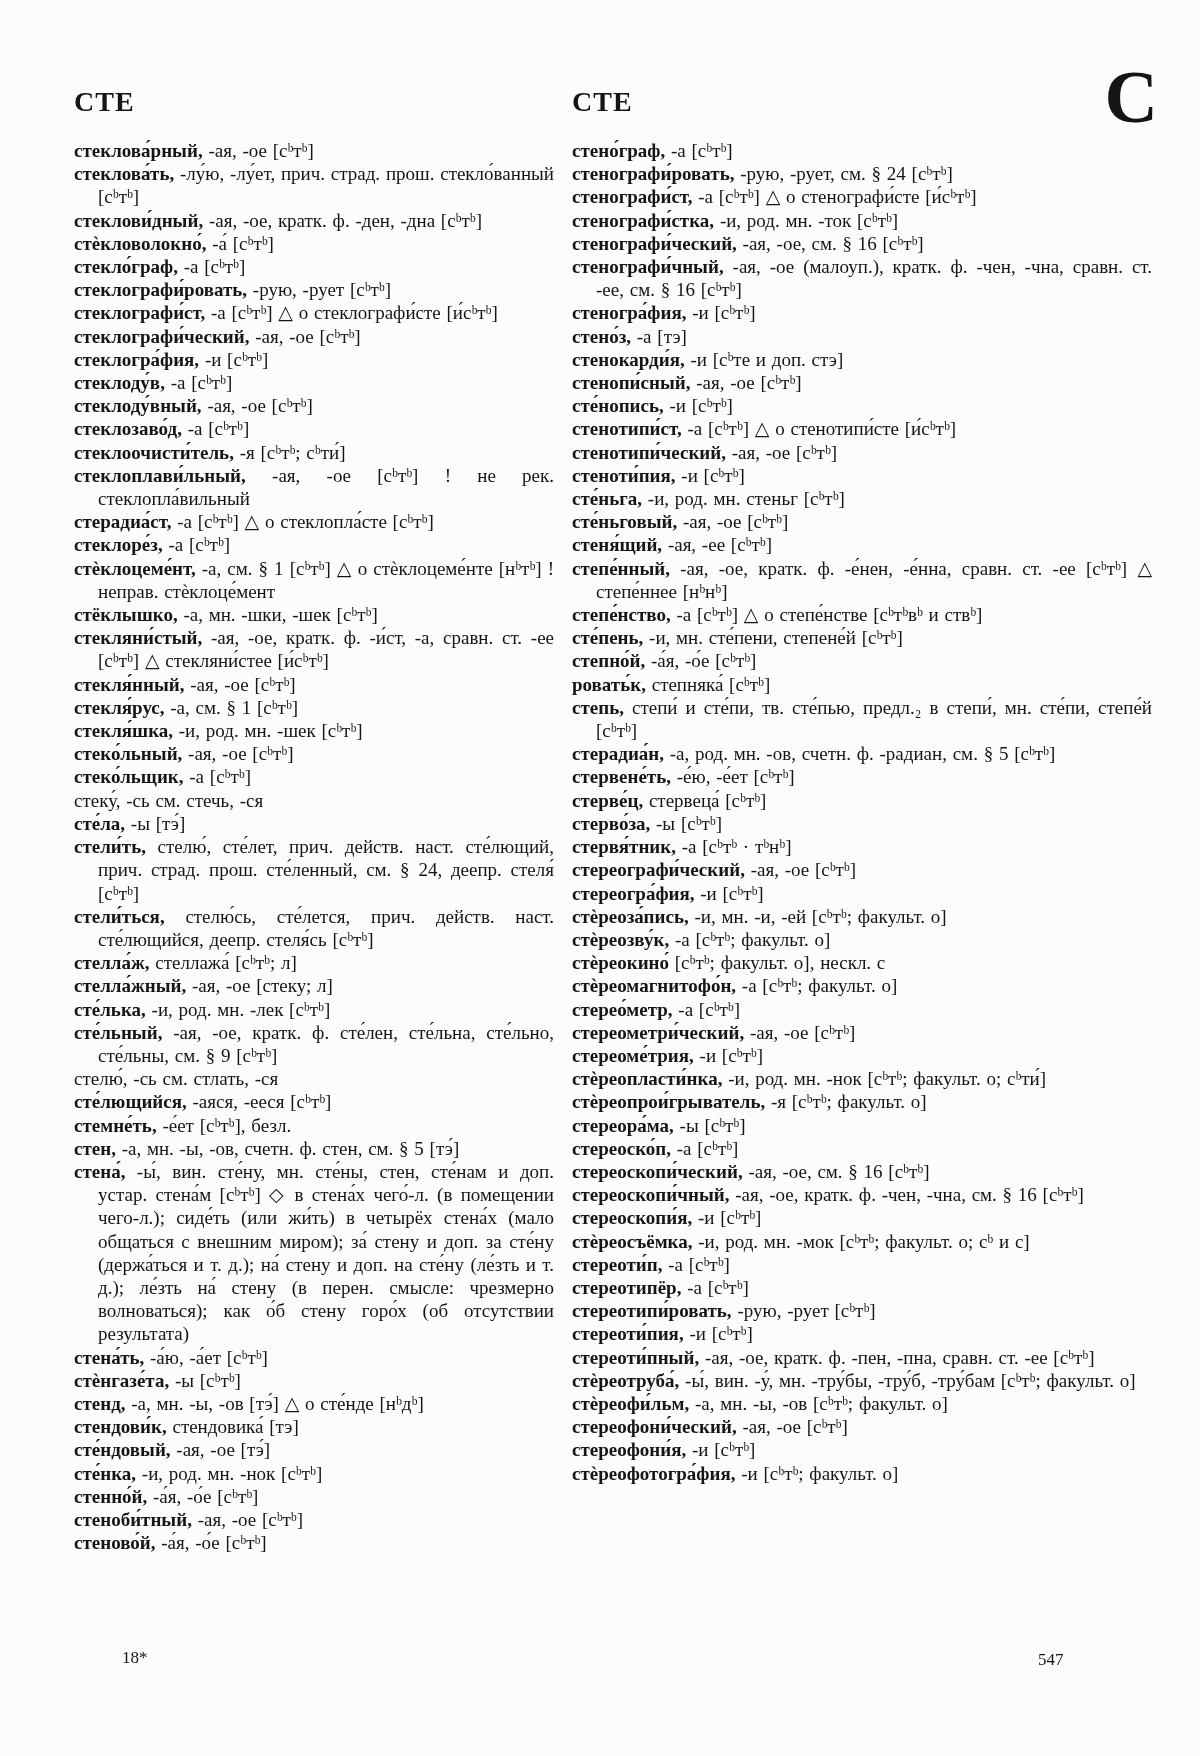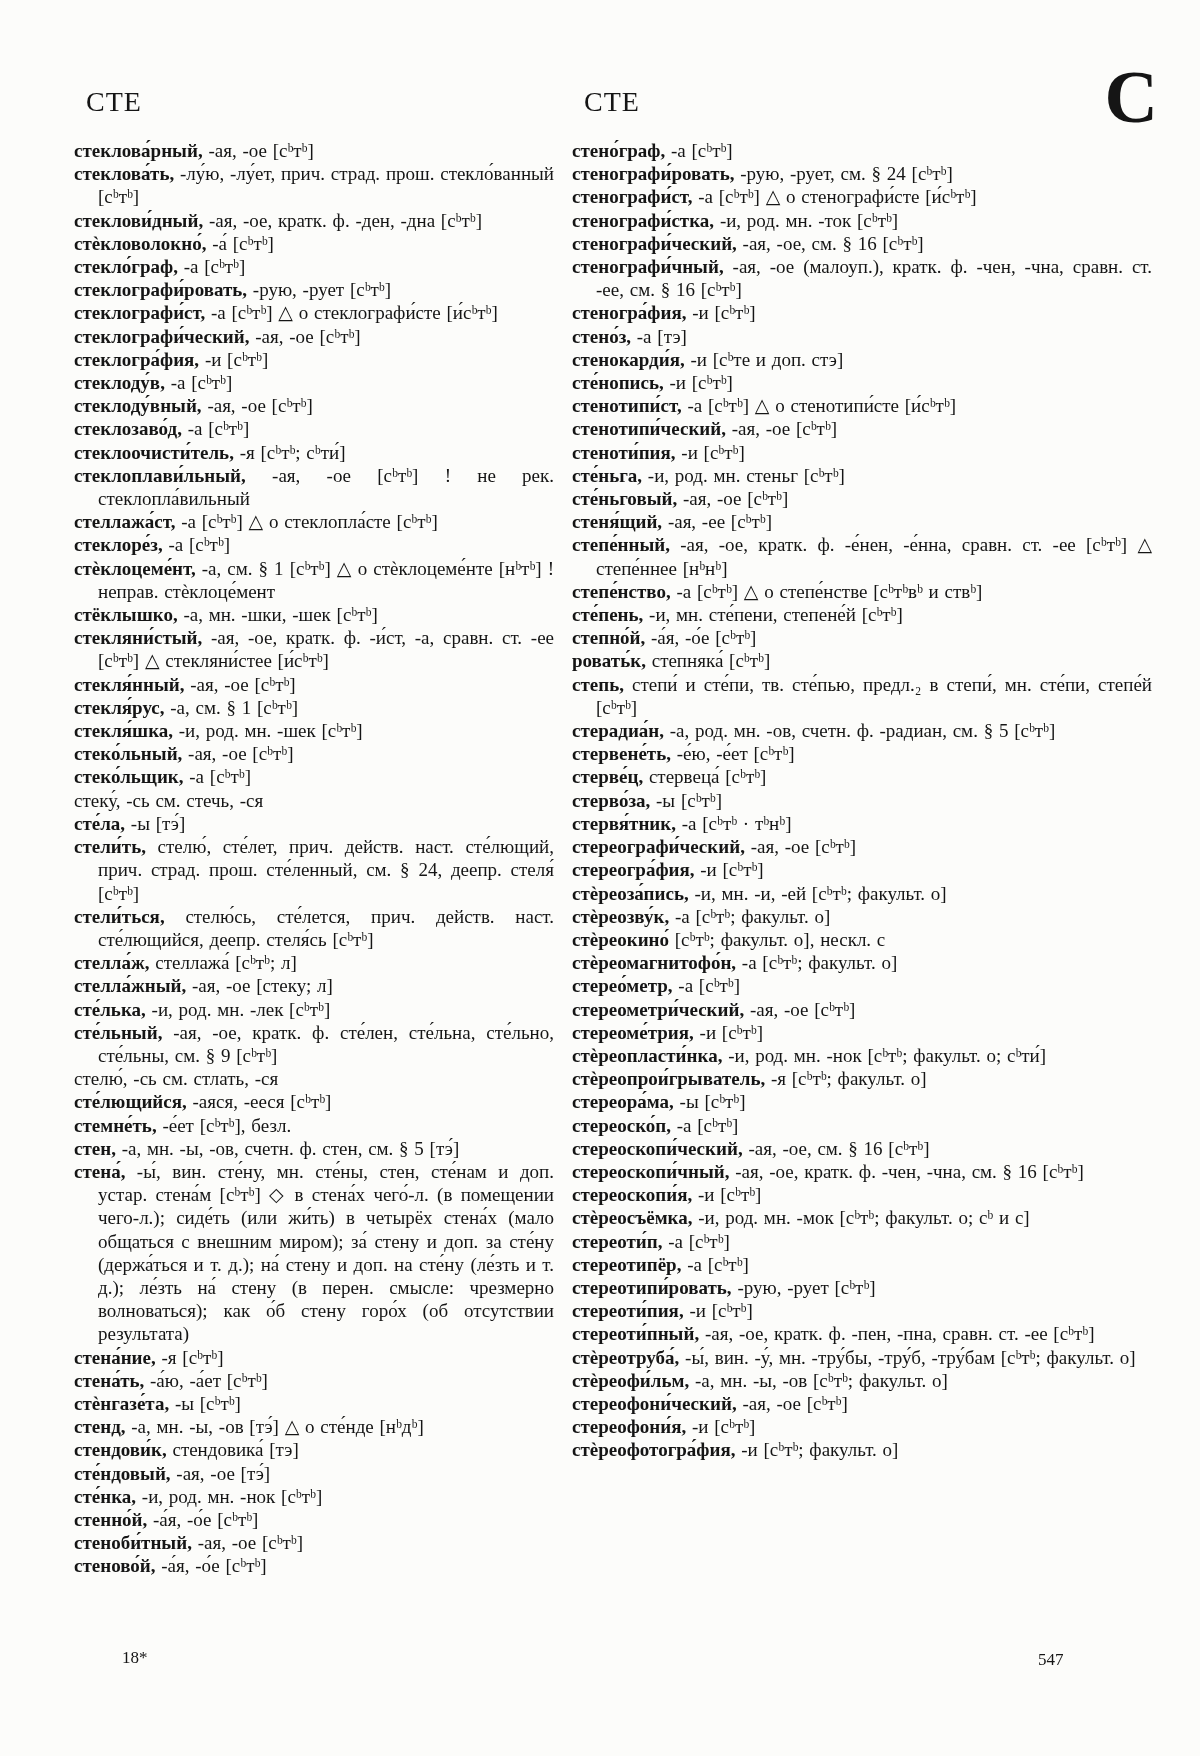--- a/index.html
+++ b/index.html
@@ -15,24 +15,24 @@
   }
   .cols{
     display:flex;
     padding:86px 48px 0 74px;
     gap:18px;
   }
   .col{display:block;}
   .col-left{width:480px;flex:0 0 480px;}
   .col-right{width:580px;flex:0 0 580px;}
   .running-head{
-    font-weight:normal;
+    font-weight:bold;
     font-size:28px;
     letter-spacing:1px;
-    margin:0 0 21px 12px;
+    margin:0 0 21px 0;
   }
   .entries{display:block;}
   .entry{
     margin:0;
     font-size:19px;
     line-height:23.2px;
     text-align:justify;
     padding-left:24px;
     text-indent:-24px;
     word-spacing:1px;
@@ -87,21 +87,21 @@
           <p class="entry"><b class="hw">стеклоду́в,</b> <span class="rest">-а [сᵇтᵇ]</span></p>
 
           <p class="entry"><b class="hw">стеклоду́вный,</b> <span class="rest">-ая, -ое [сᵇтᵇ]</span></p>
 
           <p class="entry"><b class="hw">стеклозаво́д,</b> <span class="rest">-а [сᵇтᵇ]</span></p>
 
           <p class="entry"><b class="hw">стеклоочисти́тель,</b> <span class="rest">-я [сᵇтᵇ; сᵇти́]</span></p>
 
           <p class="entry"><b class="hw">стеклоплави́льный,</b> <span class="rest">-ая, -ое [сᵇтᵇ] ! не рек. стеклопла́вильный</span></p>
 
-          <p class="entry"><b class="hw">стеллажа́ст,</b> <span class="rest">-а [сᵇтᵇ] △ о стеклопла́сте [сᵇтᵇ]</span></p>
+          <p class="entry"><b class="hw">стерадиа́ст,</b> <span class="rest">-а [сᵇтᵇ] △ о стеклопла́сте [сᵇтᵇ]</span></p>
 
           <p class="entry"><b class="hw">стеклоре́з,</b> <span class="rest">-а [сᵇтᵇ]</span></p>
 
           <p class="entry"><b class="hw">стѐклоцеме́нт,</b> <span class="rest">-а, см. § 1 [сᵇтᵇ] △ о стѐклоцеме́нте [нᵇтᵇ] ! неправ. стѐклоце́мент</span></p>
 
           <p class="entry"><b class="hw">стёклышко,</b> <span class="rest">-а, мн. -шки, -шек [сᵇтᵇ]</span></p>
 
           <p class="entry"><b class="hw">стекляни́стый,</b> <span class="rest">-ая, -ое, кратк. ф. -и́ст, -а, сравн. ст. -ее [сᵇтᵇ] △ стекляни́стее [и́сᵇтᵇ]</span></p>
 
           <p class="entry"><b class="hw">стекля́нный,</b> <span class="rest">-ая, -ое [сᵇтᵇ]</span></p>
@@ -134,21 +134,20 @@
           <p class="entry"><b class="hw plain">стелю́,</b> <span class="rest">-сь см. стлать, -ся</span></p>
 
           <p class="entry"><b class="hw">сте́лющийся,</b> <span class="rest">-аяся, -ееся [сᵇтᵇ]</span></p>
 
           <p class="entry"><b class="hw">стемне́ть,</b> <span class="rest">-е́ет [сᵇтᵇ], безл.</span></p>
 
           <p class="entry"><b class="hw">стен,</b> <span class="rest">-а, мн. -ы, -ов, счетн. ф. стен, см. § 5 [тэ́]</span></p>
 
           <p class="entry"><b class="hw">стена́,</b> <span class="rest">-ы́, вин. сте́ну, мн. сте́ны, стен, сте́нам и доп. устар. стена́м [сᵇтᵇ] ◇ в стена́х чего́-л. (в помещении чего-л.); сиде́ть (или жи́ть) в четырёх стена́х (мало общаться с внешним миром); за́ стену и доп. за сте́ну (держа́ться и т. д.); на́ стену и доп. на сте́ну (ле́зть и т. д.); ле́зть на́ стену (в перен. смысле: чрезмерно волноваться); как о́б стену горо́х (об отсутствии результата)</span></p>
 
-          <p class="entry"><b class="hw">стена́ние,</b> <span class="rest">-я [сᵇтᵇ]</span></p>
 
           <p class="entry"><b class="hw">стена́ть,</b> <span class="rest">-а́ю, -а́ет [сᵇтᵇ]</span></p>
 
           <p class="entry"><b class="hw">стѐнгазе́та,</b> <span class="rest">-ы [сᵇтᵇ]</span></p>
 
           <p class="entry"><b class="hw">стенд,</b> <span class="rest">-а, мн. -ы, -ов [тэ́] △ о сте́нде [нᵇдᵇ]</span></p>
 
           <p class="entry"><b class="hw">стендови́к,</b> <span class="rest">стендовика́ [тэ]</span></p>
 
           <p class="entry"><b class="hw">сте́ндовый,</b> <span class="rest">-ая, -ое [тэ́]</span></p>
@@ -179,20 +178,21 @@
           <p class="entry"><b class="hw">стенографи́ческий,</b> <span class="rest">-ая, -ое, см. § 16 [сᵇтᵇ]</span></p>
 
           <p class="entry"><b class="hw">стенографи́чный,</b> <span class="rest">-ая, -ое (малоуп.), кратк. ф. -чен, -чна, сравн. ст. -ее, см. § 16 [сᵇтᵇ]</span></p>
 
           <p class="entry"><b class="hw">стеногра́фия,</b> <span class="rest">-и [сᵇтᵇ]</span></p>
 
           <p class="entry"><b class="hw">стено́з,</b> <span class="rest">-а [тэ]</span></p>
 
           <p class="entry"><b class="hw">стенокарди́я,</b> <span class="rest">-и [сᵇте и доп. стэ]</span></p>
 
+          <p class="entry"><b class="hw">стенопи́сный,</b> <span class="rest">-ая, -ое [сᵇтᵇ]</span></p>
 
           <p class="entry"><b class="hw">сте́нопись,</b> <span class="rest">-и [сᵇтᵇ]</span></p>
 
           <p class="entry"><b class="hw">стенотипи́ст,</b> <span class="rest">-а [сᵇтᵇ] △ о стенотипи́сте [и́сᵇтᵇ]</span></p>
 
           <p class="entry"><b class="hw">стенотипи́ческий,</b> <span class="rest">-ая, -ое [сᵇтᵇ]</span></p>
 
           <p class="entry"><b class="hw">стеноти́пия,</b> <span class="rest">-и [сᵇтᵇ]</span></p>
 
           <p class="entry"><b class="hw">сте́ньга,</b> <span class="rest">-и, род. мн. стеньг [сᵇтᵇ]</span></p>

